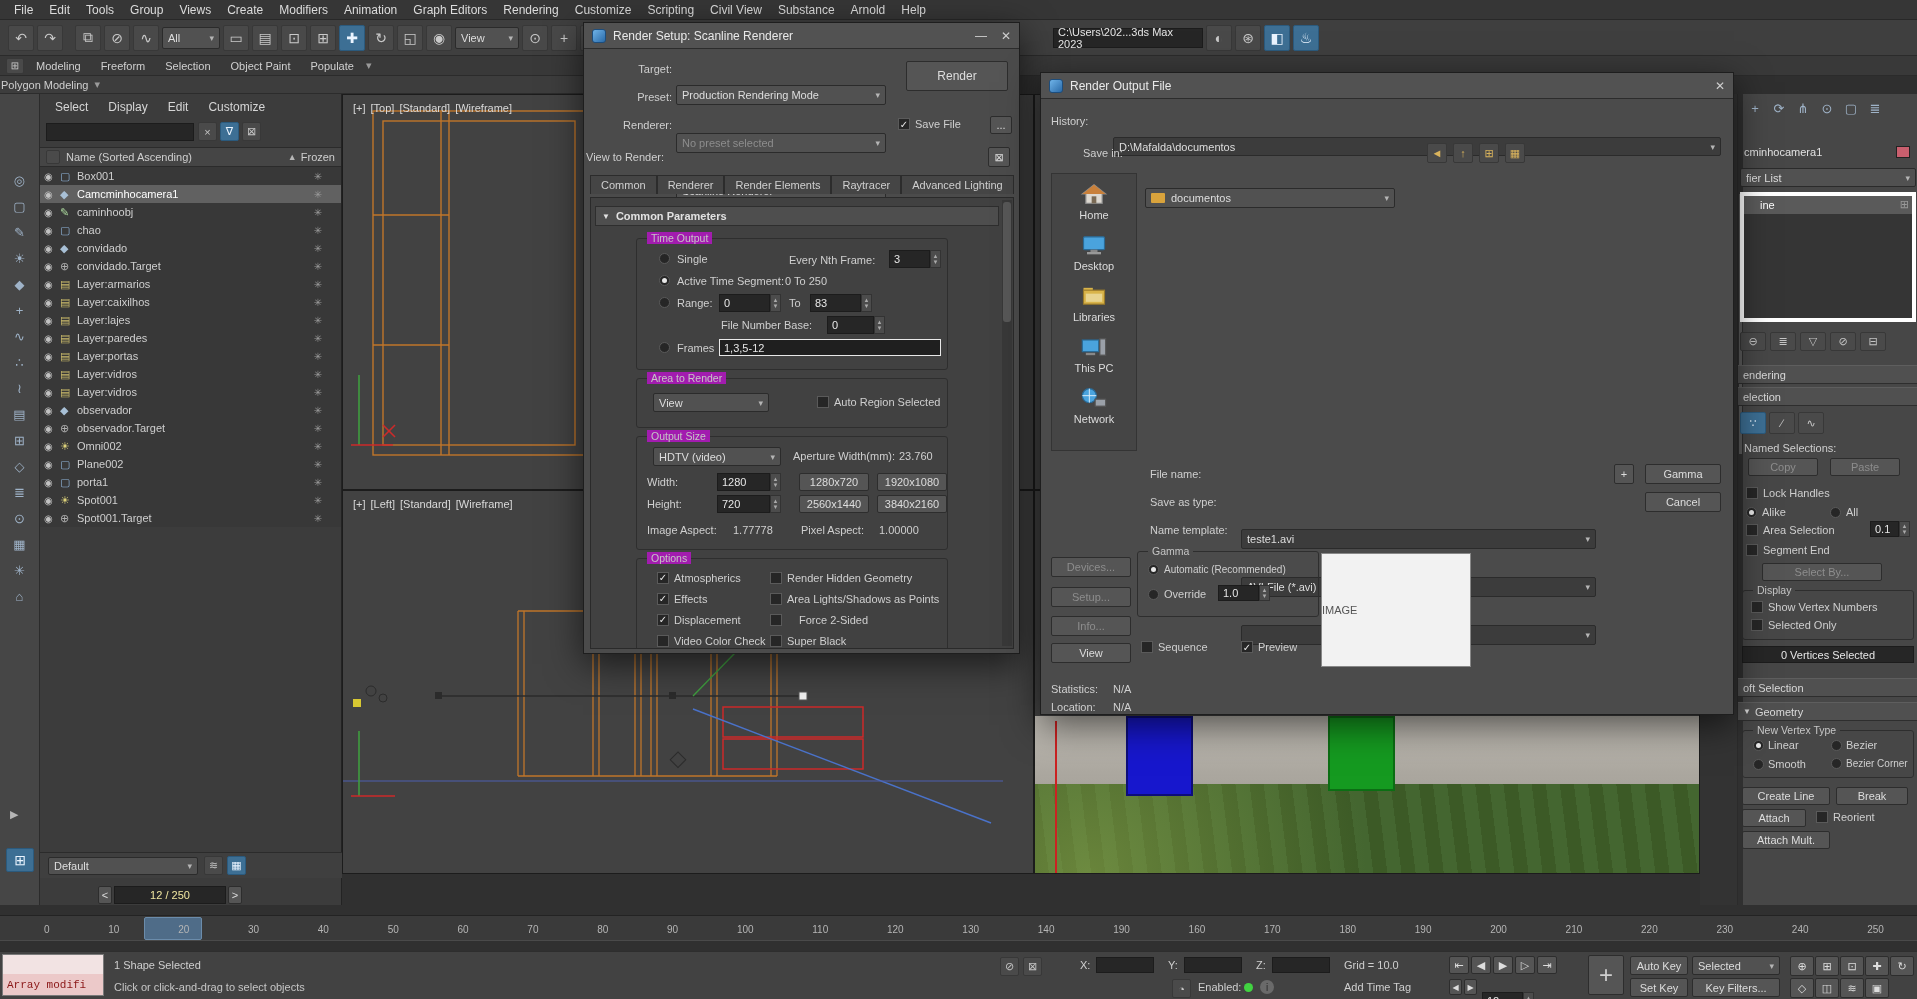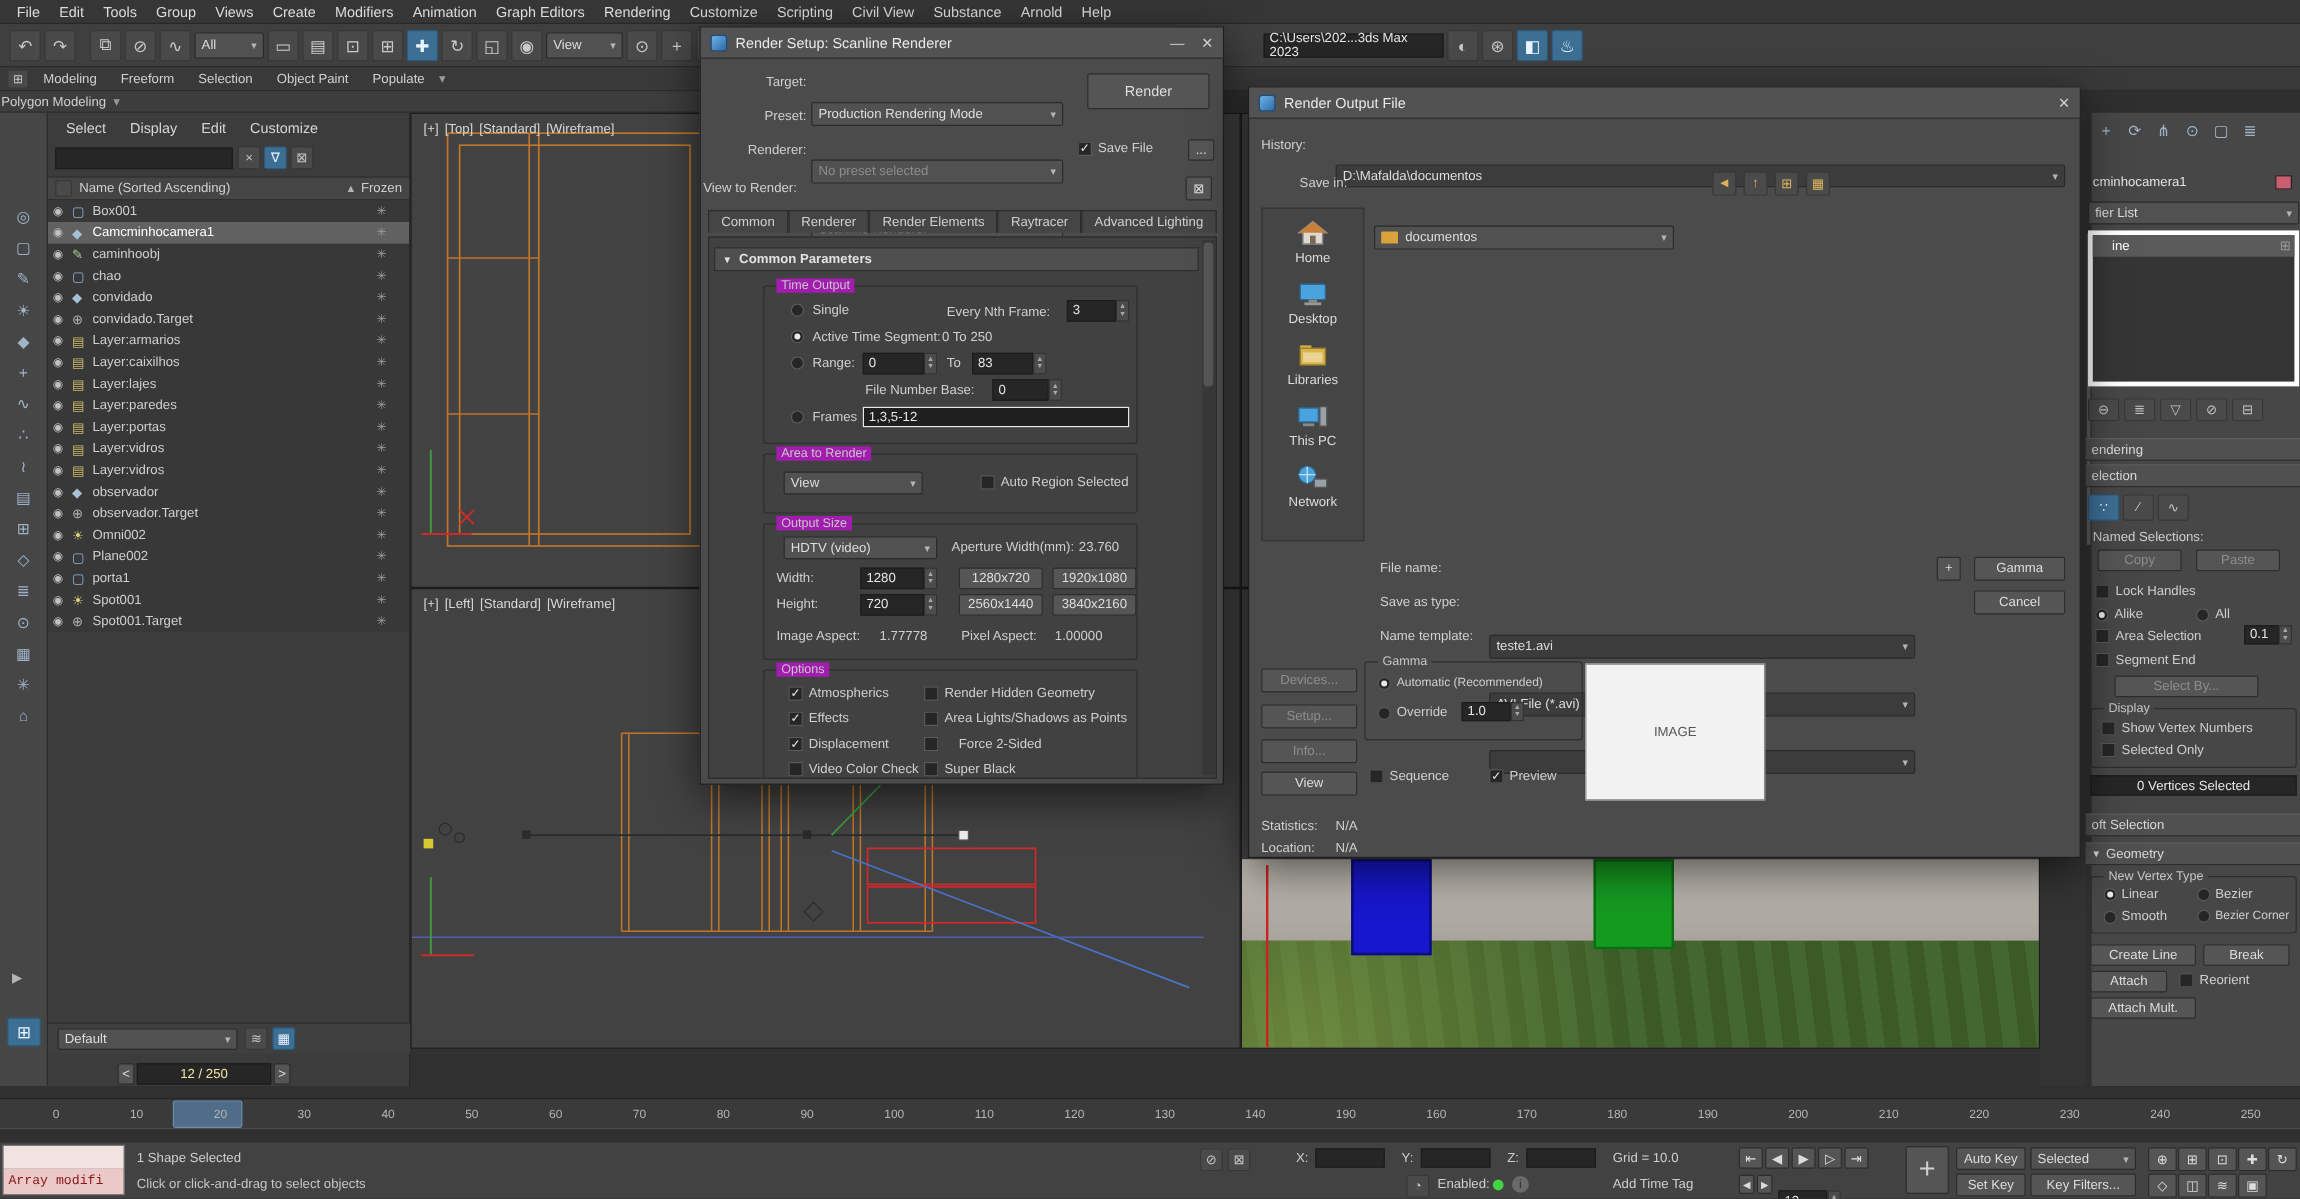--- a/index.html
+++ b/index.html
@@ -923,20 +923,20 @@
       </span>
   </div>
   <span class="A row" style="left:100px;top:568px;gap:5px">
       <span class="cb"></span>
       <span class="lab dim">Sequence</span>
     </span>
   <span class="A row" style="left:200px;top:568px;gap:5px">
       <span class="cb on"></span>
       <span class="lab">Preview</span>
     </span>
-  <div class="A" style="left:280px;top:480px;width:150px;height:114px;background:#f2f2f2;border:1px solid #888;display:flex;align-items:center;justify-content:center;color:#555">
+  <div class="A" style="left:280px;top:480px;width:150px;height:114px;background:#f2f2f2;border:1px solid #888;display:flex;align-items:center;justify-content:flex-start;color:#555">
       <span>IMAGE</span>
     </div>
   <span class="A lab" style="left:10px;top:610px">Statistics:</span>
   <span class="A lab" style="left:72px;top:610px">N/A</span>
   <span class="A lab" style="left:10px;top:628px">Location:</span>
   <span class="A lab" style="left:72px;top:628px">N/A</span>
 </div>
 
 </body></html>

